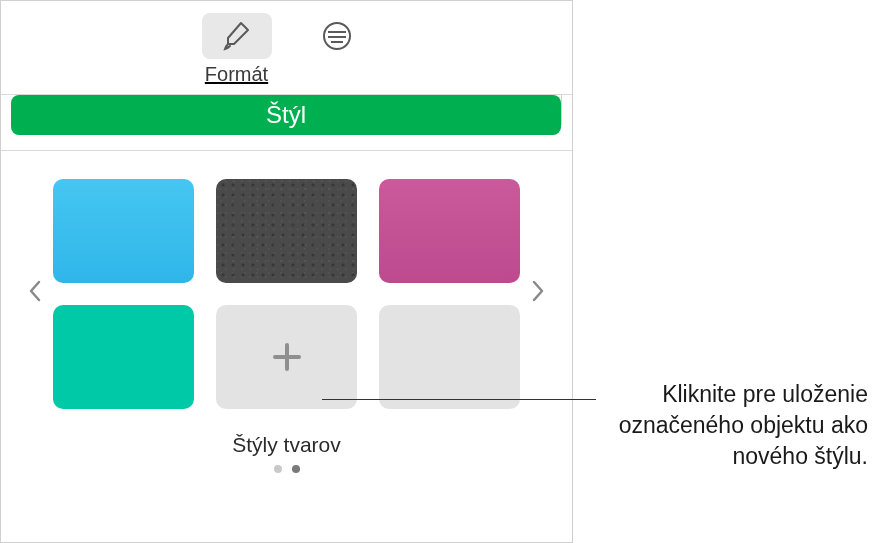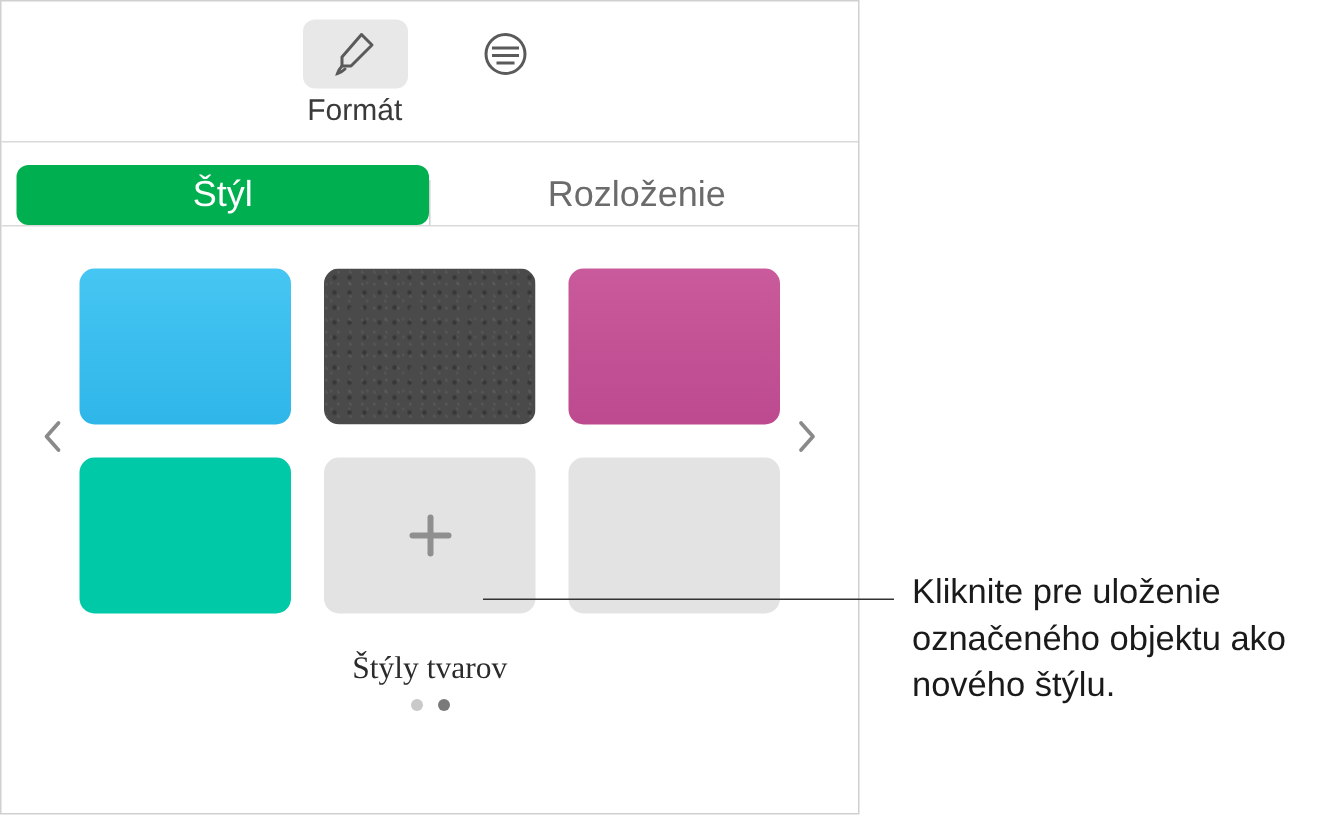--- a/index.html
+++ b/index.html
@@ -25,20 +25,21 @@
       align-items: flex-start;
       padding-top: 12px;
       gap: 30px;
       border-bottom: 1px solid #d9d9d9;
     }
     .toolbar-item {
       display: flex;
       flex-direction: column;
       align-items: center;
       cursor: pointer;
+      text-decoration: underline;
     }
     .toolbar-icon-wrap {
       width: 70px;
       height: 46px;
       border-radius: 8px;
       display: flex;
       align-items: center;
       justify-content: center;
     }
     .toolbar-icon-wrap.active {
@@ -48,21 +49,21 @@
       font-size: 20px;
       color: #3a3a3a;
       margin-top: 4px;
     }
     .toolbar svg { display: block; }
 
     .tabs {
       display: flex;
       height: 56px;
       border-bottom: 1px solid #d9d9d9;
-      align-items: flex-end;
+      align-items: flex-start;
       padding: 0 10px;
       gap: 0;
     }
     .tab {
       flex: 1;
       height: 40px;
       border-radius: 8px;
       display: flex;
       align-items: center;
       justify-content: center;
@@ -78,21 +79,20 @@
     }
     .tab-divider {
       width: 1px;
       height: 30px;
       background: #d0d0d0;
     }
 
     .styles-area {
       padding: 28px 20px 10px 20px;
       position: relative;
-      font-family: Liberation Serif, serif;
     }
     .carousel {
       display: flex;
       align-items: center;
       gap: 4px;
     }
     .arrow {
       width: 28px;
       height: 40px;
       display: flex;
@@ -165,20 +165,21 @@
       background: #333;
     }
     .callout-text {
       position: absolute;
       top: 379px;
       left: 608px;
       font-size: 23px;
       line-height: 1.35;
       color: #1a1a1a;
       width: 260px;
+      text-align: right;
     }
   </style>
 </head>
 <body>
 
 <div class="panel">
 
   <div class="toolbar">
     <div class="toolbar-item">
       <div class="toolbar-icon-wrap active">
@@ -203,23 +204,20 @@
         </span>
       </div>
     </div>
   </div>
 
   <div class="tabs">
     <div class="tab active">
       <span>Štýl</span>
     </div>
     <div class="tab-divider"></div>
-    <div class="tab">
-      <span>Rozloženie</span>
-    </div>
   </div>
 
   <div class="styles-area">
     <div class="carousel">
       <div class="arrow">
         <span>
           <svg width="14" height="22" viewBox="0 0 14 22">
               <path d="M11 2 L3 11 L11 20" fill="none" stroke="#8a8a8a" stroke-width="2.5" stroke-linecap="round" stroke-linejoin="round"></path>
             </svg>
         </span>

